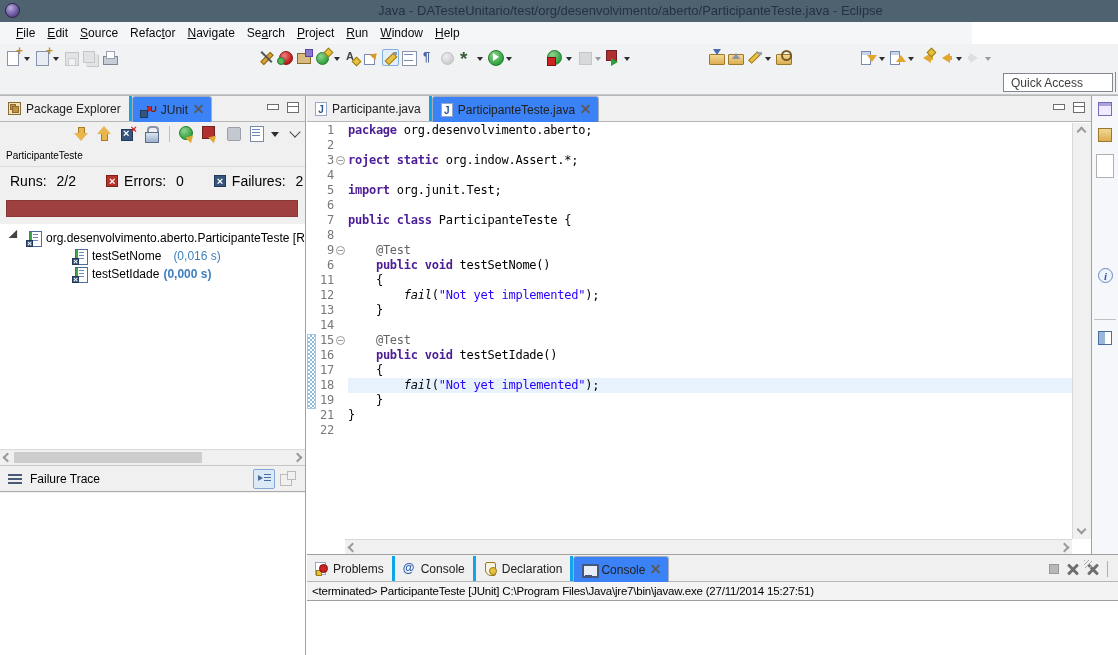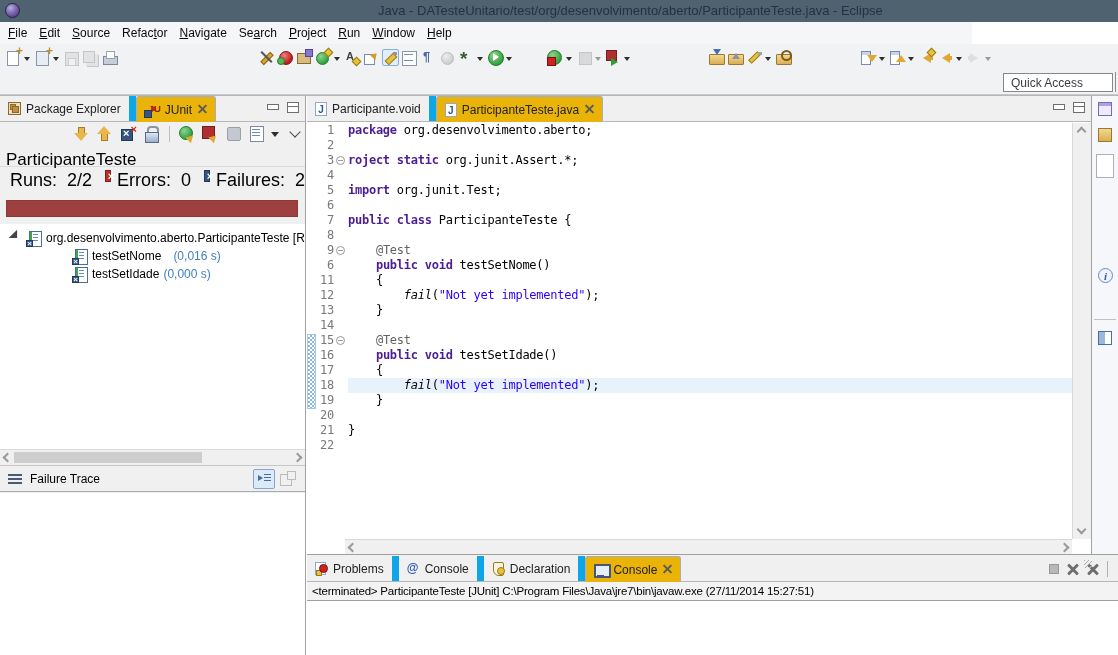--- a/index.html
+++ b/index.html
@@ -4,21 +4,21 @@
 <style>
 *{box-sizing:border-box;margin:0;padding:0}
 html,body{width:1118px;height:655px;overflow:hidden}
 body{font-family:"Liberation Sans",sans-serif;font-size:12px;color:#000;background:#fff;position:relative}
 .abs{position:absolute}
 
 #titlebar{left:0;top:0;width:1118px;height:22px;background:#4f6270}
 #app-icon{left:5px;top:3px;width:15px;height:15px;border-radius:50%;background:radial-gradient(circle at 35% 30%,#b9aee0 0%,#7b68ae 45%,#3b2a66 100%);border:1px solid #2a2046}
 #title-text{left:378px;top:3px;font-size:13px;color:#223249;white-space:nowrap}
 
-#menubar{left:0;top:22px;width:972px;height:22px;background:#f5f6f8;padding-left:2px}
+#menubar{left:0;top:22px;width:972px;height:22px;background:#f5f6f8;padding-left:10px}
 .menu-item{display:inline-block;padding:4px 6px 3px;font-size:12px;color:#0a0a0a}
 
 #toolbar1{left:0;top:44px;width:1118px;height:26px;background:#f1f2f4;display:flex;align-items:center}
 #toolbar2{left:0;top:70px;width:1118px;height:25px;background:#f1f2f4;border-bottom:1px solid #c9c9c9}
 #quick-access{left:1003px;top:3px;width:110px;height:19px;background:#fff;border:1px solid #83878f;color:#3c3c3c;font-size:12px;padding:2px 0 0 7px}
 .tgroup{display:flex;align-items:center}
 .tico{display:inline-block;width:17px;height:17px;margin:0 1px;position:relative;vertical-align:middle}
 .tico.dis{opacity:.45;filter:grayscale(.9)}
 .tico.sel{background:#e2eefa;border:1px solid #84aede;border-radius:2px}
 .caret{display:inline-block;width:0;height:0;border:3px solid transparent;border-top:4px solid #2e2e2e;margin:6px 3px 0 1px}
@@ -71,22 +71,22 @@
 .ti-last-edit::before,.ti-back::before{content:'';position:absolute;left:0;top:4px;width:0;height:0;border:5px solid transparent;border-right:8px solid #e0a832}
 .ti-last-edit i,.ti-back i,.ti-forward i{position:absolute;left:8px;top:7px;width:7px;height:4px;background:#e0a832;display:block}
 .ti-last-edit::after{content:'';position:absolute;right:0;top:0;width:5px;height:5px;background:#e8c23a;transform:rotate(45deg);border:1px solid #9a7a1a}
 .ti-forward::before{content:'';position:absolute;right:0;top:4px;width:0;height:0;border:5px solid transparent;border-left:8px solid #c8c8c8}
 .ti-forward i{left:2px;background:#c8c8c8}
 
 #main{left:0;top:95px;width:1118px;height:560px;border-top:1px solid #b6b6b6}
 
 #left-panel{left:0;top:0;width:306px;height:560px;background:#f0f0f0;border-right:1px solid #a1a1a1}
 .tabstrip{position:relative;height:26px;border-bottom:1px solid #b6b6b6;display:flex;align-items:flex-end}
-.tab{display:flex;align-items:center;height:25px;padding:0 8px;font-size:12px;color:#222;border-right:7px solid #0ea5e9;white-space:nowrap}
-.tab.active{background:#eab308;border:1px solid #a6aebe;border-bottom:none;border-radius:3px 3px 0 0;height:26px;margin-bottom:-1px}
+.tab{display:flex;align-items:center;height:25px;padding:0 8px;font-size:12px;color:#222;border-right:3px solid #0ea5e9;white-space:nowrap}
+.tab.active{background:#3b82f6;border:1px solid #a6aebe;border-bottom:none;border-radius:3px 3px 0 0;height:26px;margin-bottom:-1px}
 .tab .ticon{margin-right:5px}
 .xclose{position:relative;width:9px;height:9px;margin-left:6px;display:inline-block}
 .xclose::before,.xclose::after{content:'';position:absolute;left:-1px;top:3px;width:11px;height:2px;background:#5a5a5a}
 .xclose::before{transform:rotate(45deg)}
 .xclose::after{transform:rotate(-45deg)}
 .minmax{position:absolute;right:6px;top:6px;display:flex;gap:8px}
 .btn-min{width:13px;height:10px;position:relative}
 .btn-min::after{content:'';position:absolute;left:1px;top:2px;width:10px;height:4px;border:1px solid #6e6e6e;background:#fdfdfd}
 .btn-max{width:12px;height:11px;border:1px solid #6e6e6e;background:#fdfdfd;position:relative}
 .btn-max::after{content:'';position:absolute;left:0;right:0;top:0;height:3px;background:#fff;border-bottom:1px solid #6e6e6e}
@@ -113,22 +113,22 @@
 .vi-rerun::before{content:'';position:absolute;left:0;top:1px;width:12px;height:12px;border-radius:50%;background:radial-gradient(circle at 35% 30%,#8fd48f,#2d9e3a 75%);border:1px solid #1d7d2a}
 .vi-rerun::after{content:'';position:absolute;right:0;bottom:0;width:0;height:0;border:4px solid transparent;border-bottom:7px solid #e0a832;transform:rotate(45deg)}
 .vi-rerun-failed::before{content:'';position:absolute;left:0;top:1px;width:11px;height:11px;background:#b03030;border:1px solid #702020}
 .vi-rerun-failed::after{content:'';position:absolute;right:0;bottom:0;width:0;height:0;border:4px solid transparent;border-bottom:7px solid #e0a832;transform:rotate(45deg)}
 .vi-stop-view::before{content:'';position:absolute;left:2px;top:2px;width:12px;height:12px;background:#c4c8d0;border:1px solid #9a9ea6;border-radius:2px}
 .vi-history::before{content:'';position:absolute;left:2px;top:1px;width:12px;height:14px;background:#fff;border:1px solid #7a8aa0}
 .vi-history::after{content:'';position:absolute;left:4px;top:4px;width:8px;height:8px;background:repeating-linear-gradient(#6a8ac0 0 1px,transparent 1px 3px)}
 .vi-caret{width:0;height:0;border:4px solid transparent;border-top:5px solid #2e2e2e;margin-top:5px}
 .vi-chevron{width:8px;height:8px;border-right:1.6px solid #4a4a4a;border-bottom:1.6px solid #4a4a4a;transform:rotate(45deg);margin:0 2px 4px 6px}
 
-#test-name-row{height:22px;padding:5px 0 0 6px;font-size:17px;border-bottom:1px solid #dcdcdc}
-#counters{height:22px;display:flex;padding-left:10px;font-size:18px;margin-top:3px}
+#test-name-row{height:22px;padding:5px 0 0 6px;font-size:10px;border-bottom:1px solid #dcdcdc}
+#counters{height:22px;display:flex;align-items:center;padding-left:10px;font-size:14px;margin-top:3px}
 #counters .cnt-val{margin-left:10px}
 .cicon{width:12px;height:12px;position:relative;display:inline-block;margin-right:6px}
 .cicon::after{content:'\00d7';position:absolute;left:2px;top:-1px;color:#fff;font-size:11px;font-weight:bold}
 .cicon.err{background:#b5342c;border:1px solid #7e1f1a}
 .cicon.fail{background:#35557e;border:1px solid #22395c}
 #progressbar{margin:8px 0 0 6px;width:292px;height:17px;background:#9e4040;border:1px solid #8a3838}
 
 #junit-tree{position:absolute;left:0;top:128px;width:305px;height:225px;background:#fff;padding-top:5px}
 .trow{height:18px;display:flex;align-items:center;white-space:nowrap;overflow:hidden;font-size:12px}
 .trow .time{margin-left:4px}
@@ -346,21 +346,21 @@
             <i>×</i>
           </span>
           <span>testSetNome</span>
           <span class="time" style="color: rgb(62, 127, 191); margin-left: 12px;">(0,016 s)</span>
         </div>
         <div class="trow" style="padding-left: 72px;">
           <span class="test-icon">
             <i>×</i>
           </span>
           <span>testSetIdade</span>
-          <span class="time" style="color: rgb(62, 127, 191);">(0,000 s)</span>
+          <span class="time" style="color: rgb(62, 127, 191); font-weight: bold;">(0,000 s)</span>
         </div>
       </div>
     <div id="left-hscroll">
       <span class="chev left"></span>
       <span class="scroll-thumb"></span>
       <span class="chev right"></span>
     </div>
     <div id="failure-header">
       <span class="burger"></span>
       <span>Failure Trace</span>
@@ -368,21 +368,21 @@
       <span class="ft-btn1"></span>
       <span class="ft-btn2"></span>
     </div>
     <div id="failure-rest"></div>
   </div>
 
   <div id="editor" class="abs">
     <div class="tabstrip">
       <div class="tab">
         <span class="ticon j-icon">J</span>
-        <span>Participante.void</span>
+        <span>Participante.java</span>
       </div>
       <div class="tab active">
         <span class="ticon j-icon">J</span>
         <span>ParticipanteTeste.java</span>
         <span class="xclose"></span>
       </div>
       <div class="minmax">
         <span class="btn-min"></span>
         <span class="btn-max"></span>
       </div>
@@ -396,21 +396,21 @@
         <div class="cl">
           <span class="ln">2</span>
           <span class="fold"></span>
           <span class="ct"></span>
         </div>
         <div class="cl">
           <span class="ln">3</span>
           <span class="fold">
             <span class="fc"></span>
           </span>
-          <span class="ct"><span class="tk-k">roject static</span><span class="tk-d"> org.junit.Assert.*;</span></span>
+          <span class="ct"><span class="tk-k">roject static</span><span class="tk-d"> org.indow.Assert.*;</span></span>
         </div>
         <div class="cl">
           <span class="ln">4</span>
           <span class="fold"></span>
           <span class="ct"></span>
         </div>
         <div class="cl">
           <span class="ln">5</span>
           <span class="fold"></span>
           <span class="ct"><span class="tk-k">import</span><span class="tk-d"> org.junit.Test;</span></span>
@@ -481,25 +481,20 @@
         </div>
         <div class="cl hl">
           <span class="ln">18</span>
           <span class="fold"></span>
           <span class="ct"><span class="tk-d">        </span><span class="tk-fi">fail</span><span class="tk-d">(</span><span class="tk-st">"Not yet implemented"</span><span class="tk-d">);</span></span>
         </div>
         <div class="cl">
           <span class="ln">19</span>
           <span class="fold"></span>
           <span class="ct"><span class="tk-d">    }</span></span>
-        </div>
-        <div class="cl">
-          <span class="ln">20</span>
-          <span class="fold"></span>
-          <span class="ct"></span>
         </div>
         <div class="cl">
           <span class="ln">21</span>
           <span class="fold"></span>
           <span class="ct"><span class="tk-d">}</span></span>
         </div>
         <div class="cl">
           <span class="ln">22</span>
           <span class="fold"></span>
           <span class="ct"></span>

